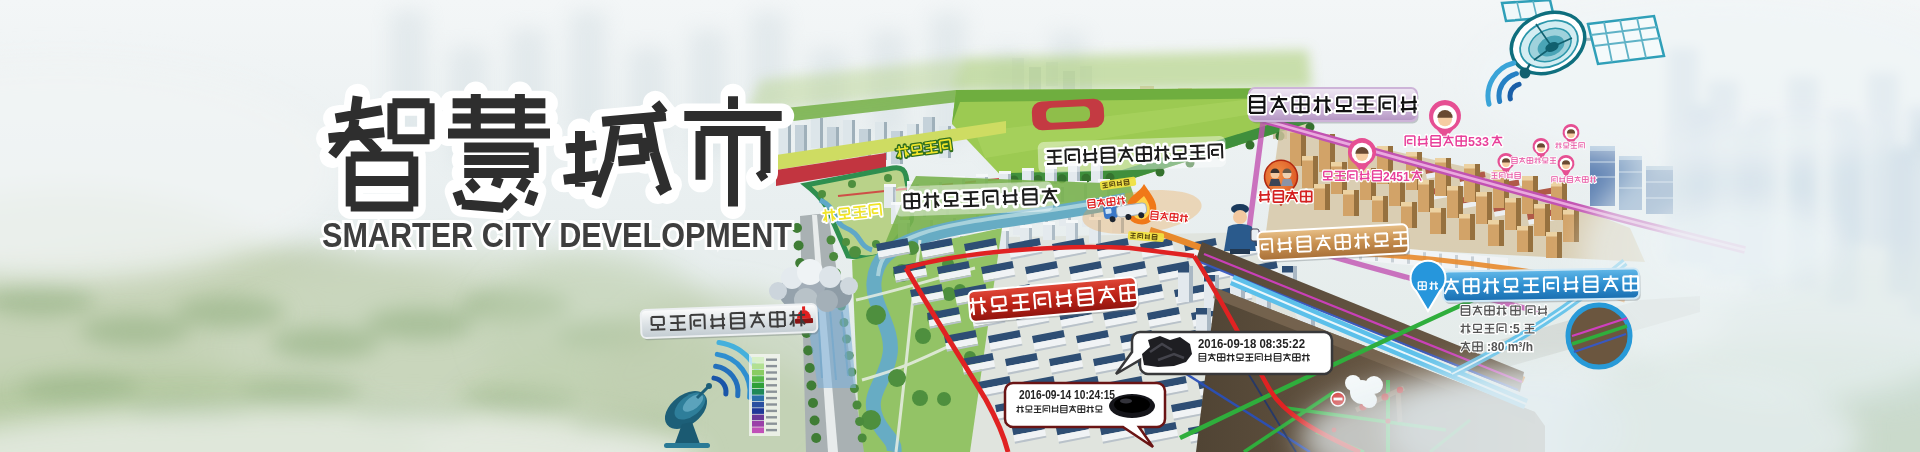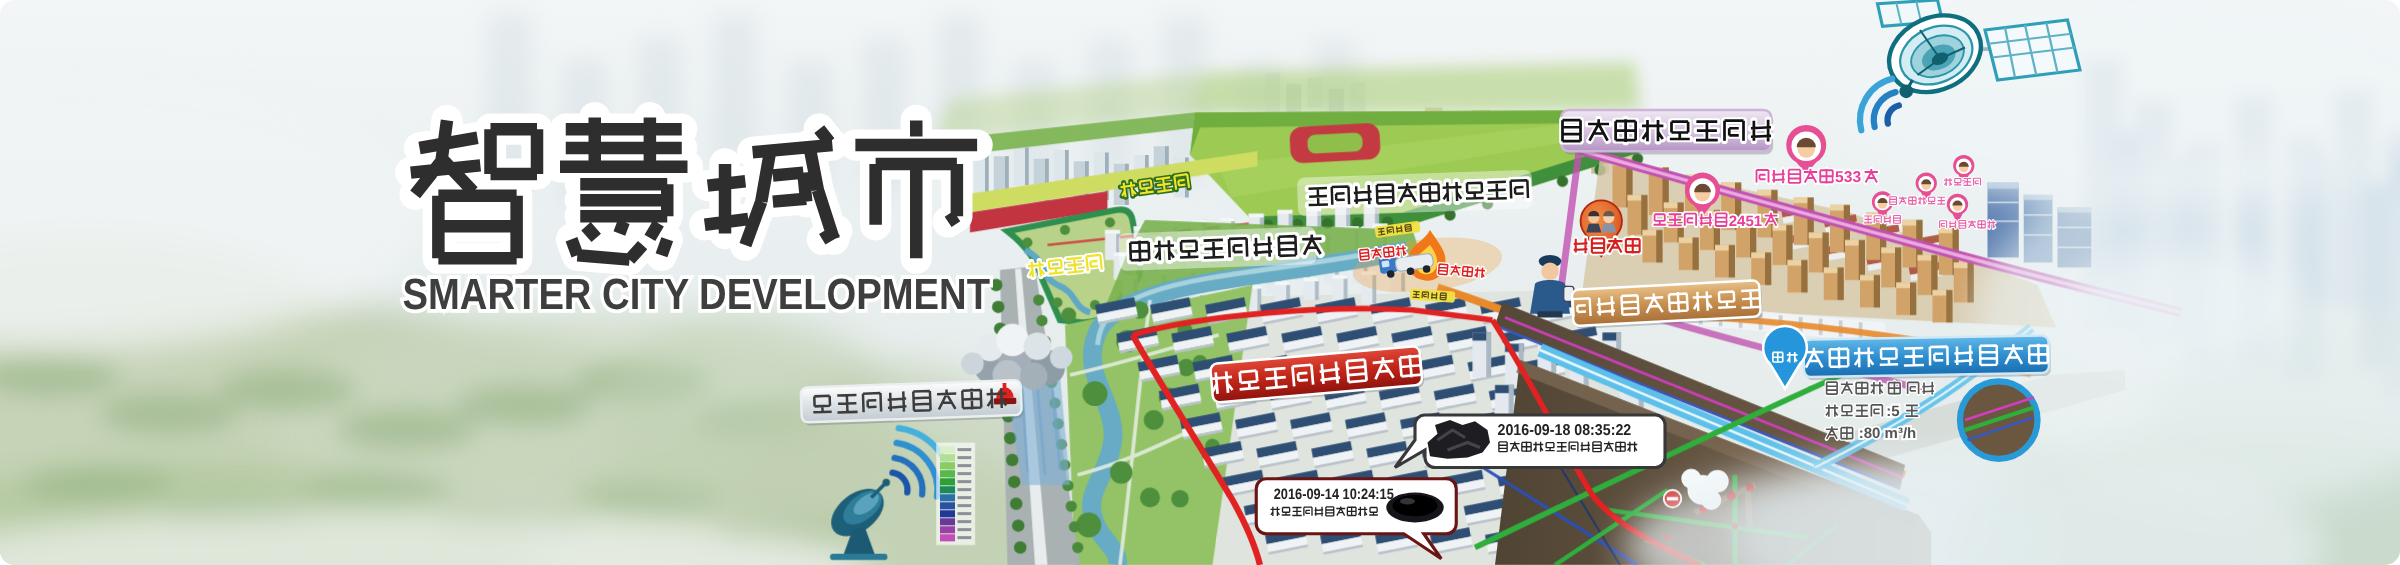--- a/index.html
+++ b/index.html
@@ -1,15 +1,15 @@
 <!DOCTYPE html>
 <html><head><meta charset="utf-8">
 <style>
 html,body{margin:0;padding:0;background:#fff;}
-#page{position:relative;width:1920px;height:452px;overflow:hidden;font-family:"Liberation Sans",sans-serif;border-radius:12px;}
+#page{position:relative;width:1920px;height:452px;overflow:hidden;font-family:"Liberation Sans",sans-serif;}
 svg{display:block;}
 </style></head>
 <body>
 
 <div id="page">
 <svg width="1920" height="452" viewBox="0 0 1920 452">
 <defs>
 <linearGradient id="sky" x1="0" y1="0" x2="0" y2="1">
 <stop offset="0" stop-color="#f3f6f7"></stop>
           <stop offset="0.45" stop-color="#e9eff0"></stop>

